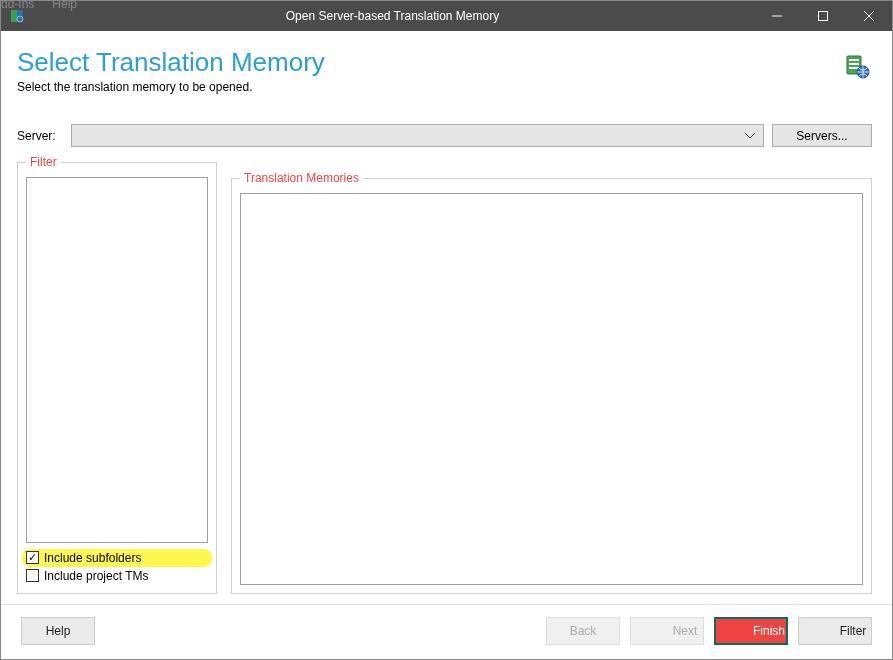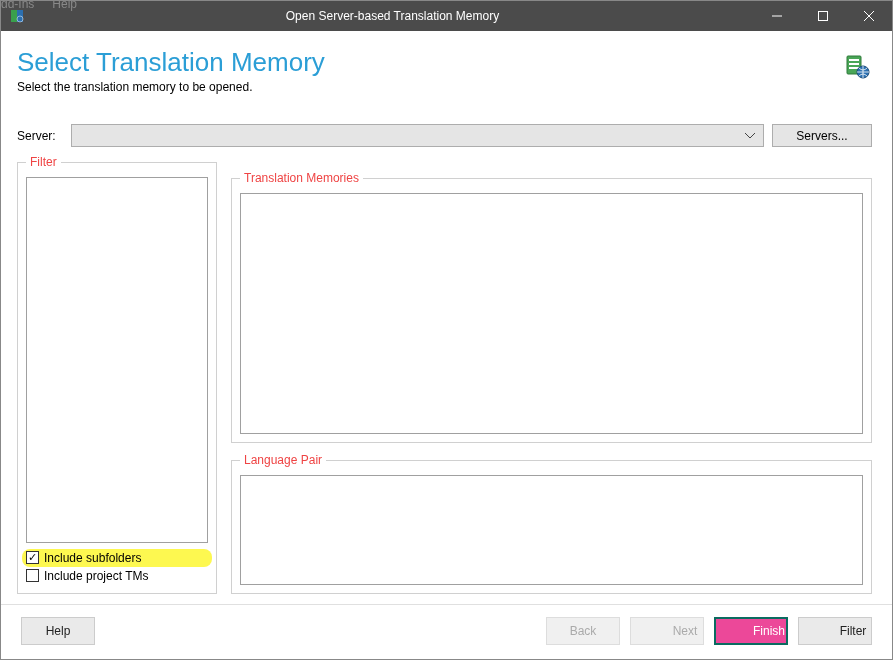--- a/index.html
+++ b/index.html
@@ -115,21 +115,21 @@
   background: #fff;
 }
 .footer .btn {
   height: 28px; min-width: 74px;
   border: 1px solid #ccc; background: #eaeaea;
   display: flex; align-items: center; justify-content: center;
   font-size: 12px; color: #222;
 }
 .footer .btn.disabled { color: #aaa; background: #f0f0f0; border-color: #ddd; text-align: right; }
 .footer .btn.primary {
-  background: #ec4899; color: #fff; border: 2px solid #0a6b60;
+  background: #ef4444; color: #fff; border: 2px solid #0a6b60;
 }
 .footer .spacer { flex: 1; }
 .footer .btn + .btn { margin-left: 10px; padding-left: 36px; }
 </style>
 </head>
 <body>
 
 <div class="window">
 
   <div class="menubar-text">
@@ -219,26 +219,20 @@
         </fieldset>
       </div>
 
       <div class="right-panels">
         <div class="tm-panel">
           <fieldset>
             <legend>Translation Memories</legend>
             <div class="tm-list"></div>
           </fieldset>
         </div>
-        <div class="lang-panel">
-          <fieldset>
-            <legend>Language Pair</legend>
-            <div class="lang-list"></div>
-          </fieldset>
-        </div>
       </div>
 
     </div>
 
   </div>
 
   <div class="footer">
     <div class="btn">
       <span>Help</span>
     </div>

